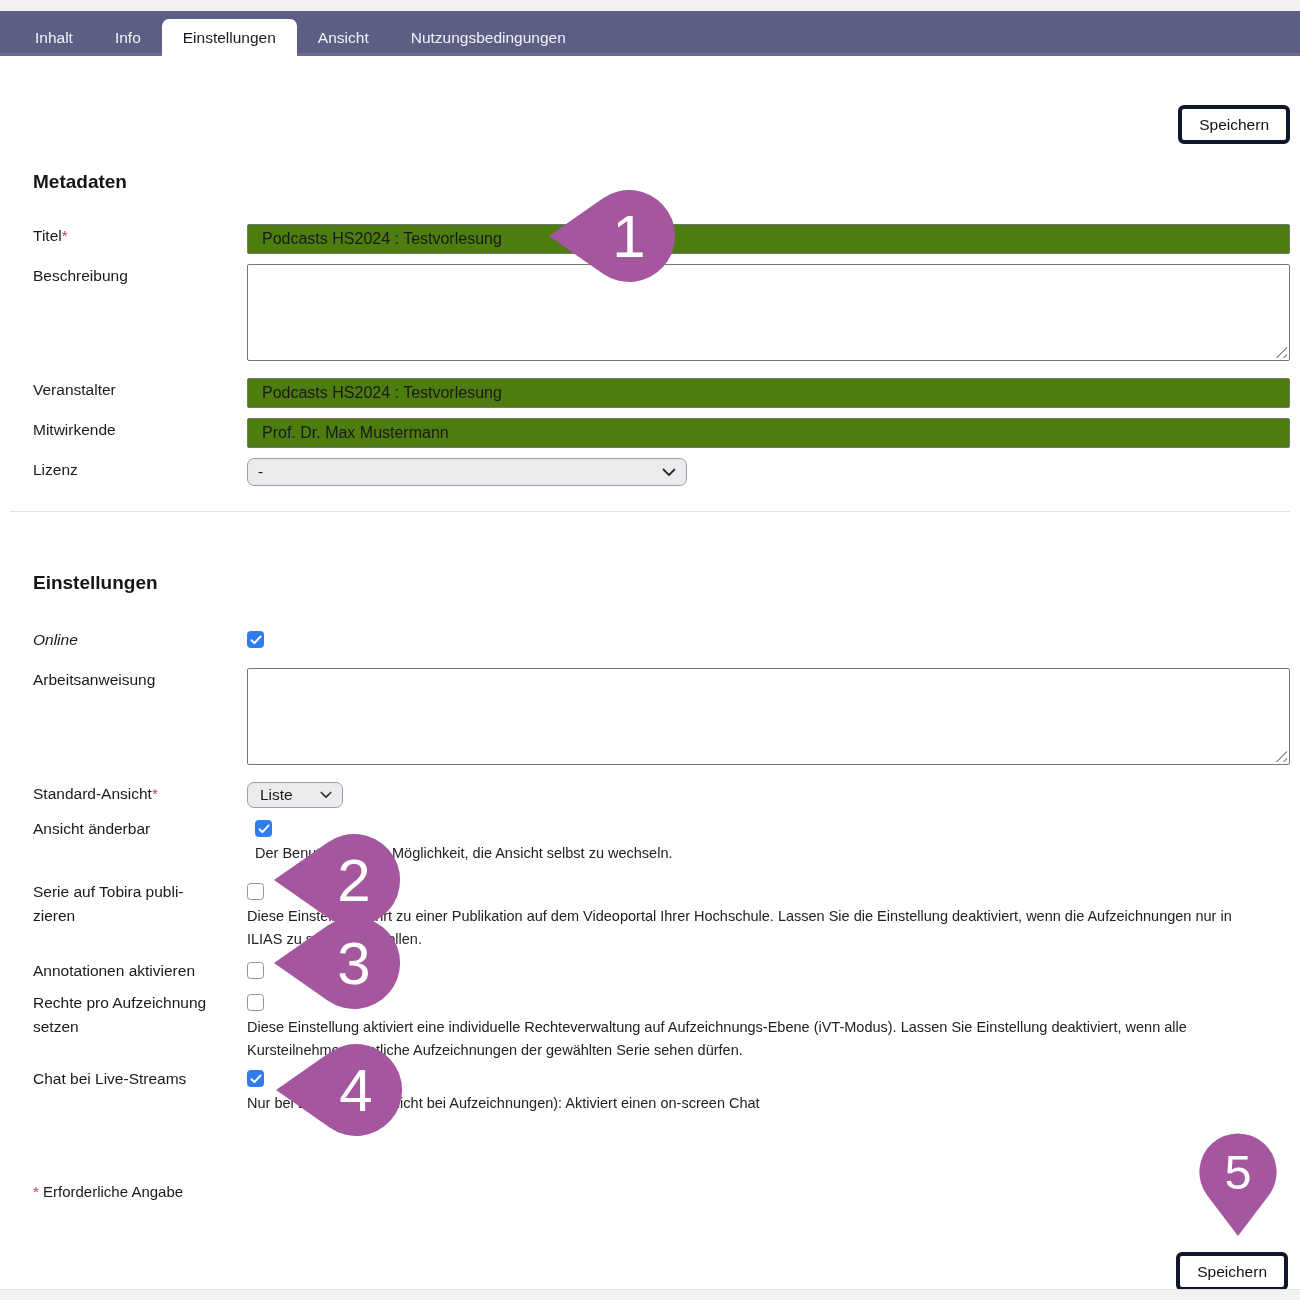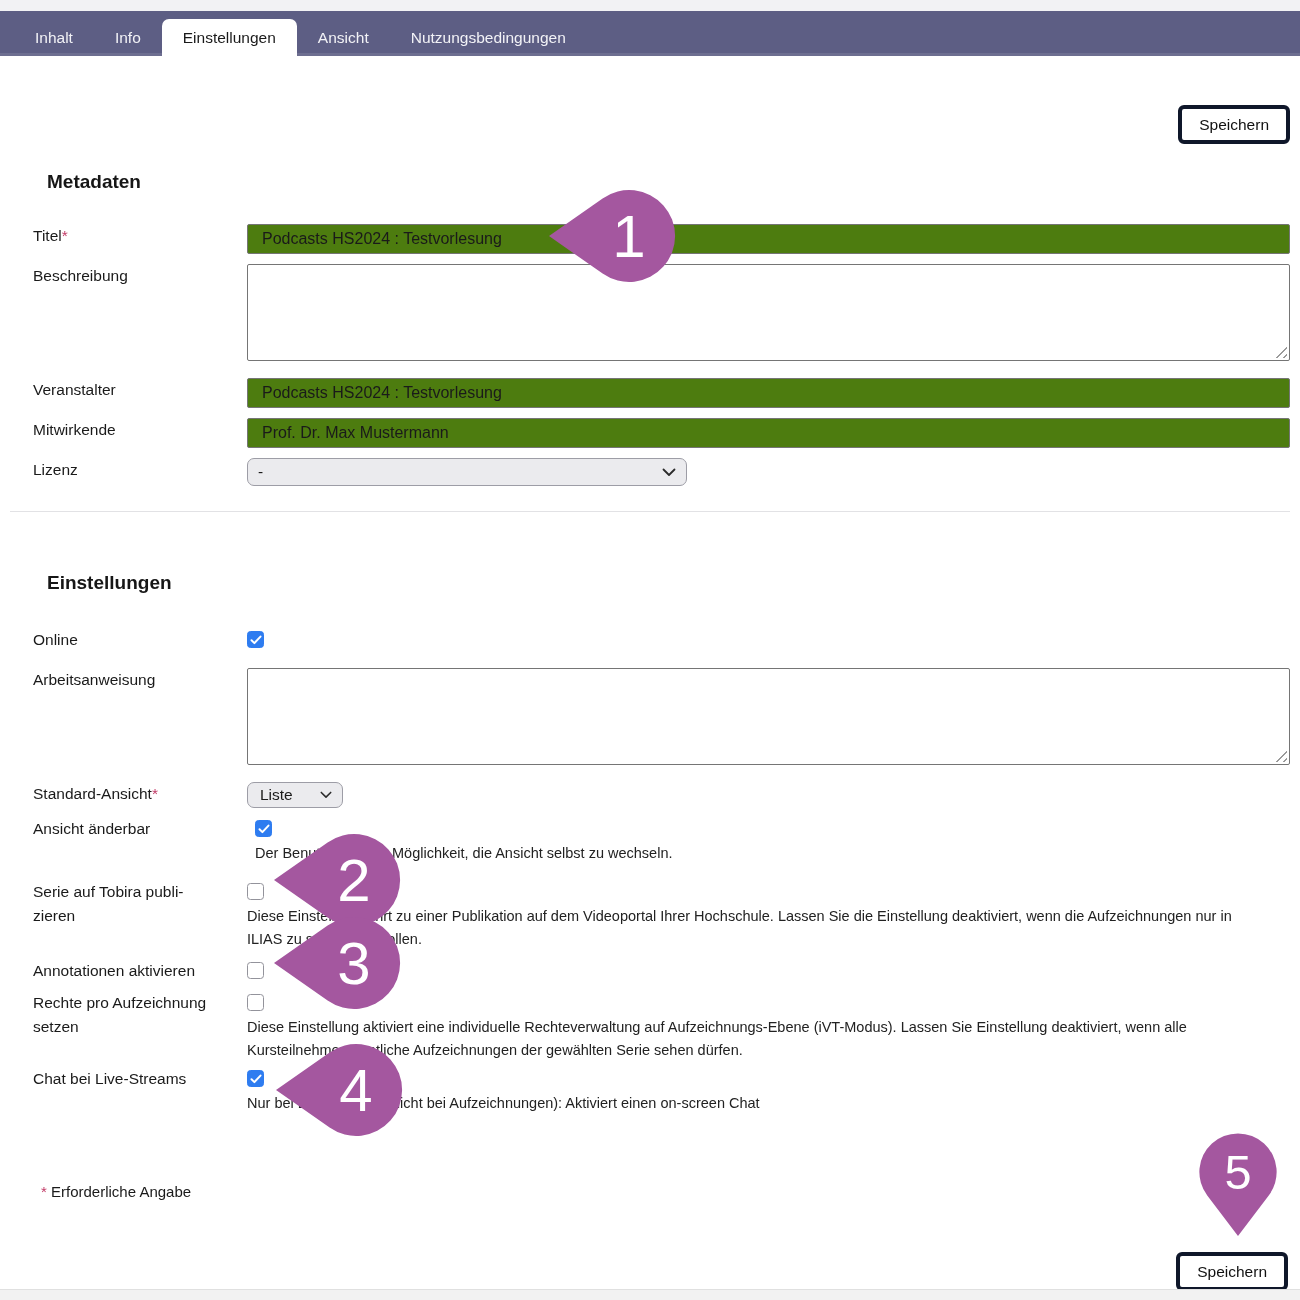--- a/index.html
+++ b/index.html
@@ -13,32 +13,32 @@
   .tab { display:flex; align-items:center; padding:15px 21px; font-size:15.5px; color:#f2f2f6; cursor:pointer; white-space:nowrap;margin-top:8px; }
   .tab.active { background:#fff; color:#1a1a1a; border-radius:7px 7px 0 0; box-shadow:none; }
 
   .content { display:flow-root; padding:0 10px 0 33px; }
 
   .saverow-top { display:flex; justify-content:flex-end; margin-top:49px; }
   .btn { display:inline-block; background:#fff; border:4px solid #0f172a; border-radius:6px;
          padding:5px 17px; font-size:15.5px; color:#111; line-height:21px; cursor:pointer;
          font-family:"Liberation Sans", sans-serif; }
 
-  h2.section { font-size:19px; line-height:22px; font-weight:700; color:#161616;margin-left:14px; }
+  h2.section { font-size:19px; line-height:22px; font-weight:700; color:#161616; }
   .h-meta { margin-top:27px; }
   .h-settings { margin-top:60px; }
 
   .row { display:flex; align-items:flex-start; }
   .row .lbl { width:185px; margin-right:29px; font-size:15.5px; line-height:24px; flex:none;
               hyphens:manual; overflow-wrap:break-word; }
   .row .ctl { flex:1 1 auto; min-width:0; }
   .req { color:#c23a66; }
 
   .mt31{margin-top:31px;} .mt10{margin-top:10px;} .mt17{margin-top:17px;justify-content:space-between;} .mt25{margin-top:25px;}
-  .mt37{margin-top:37px;} .mt16{margin-top:16px;} .mt12{margin-top:12px;gap:8px;} .mt18{margin-top:18px;}
+  .mt37{margin-top:37px;font-style:italic;} .mt16{margin-top:16px;} .mt12{margin-top:12px;gap:8px;} .mt18{margin-top:18px;}
   .mt11{margin-top:11px;} .mt8{margin-top:8px;}
 
   input.text { width:100%; height:30px; border:1px solid #757575; border-radius:2px; background:#4d7c0f;
                font-family:"Liberation Sans", sans-serif; font-size:16px; color:#1a1a1a; padding:0 14px; }
   .textarea { position:relative; width:100%; height:97px; border:1px solid #757575; border-radius:2px; background:#fff; }
   .textarea::after { content:""; position:absolute; right:2px; bottom:2px; width:12px; height:12px;
                background: repeating-linear-gradient(135deg, #9a9a9a 0 1.5px, transparent 1.5px 4.5px);
                clip-path: polygon(100% 0, 100% 100%, 0 100%); }
 
   .select { display:flex; align-items:center; justify-content:space-between; height:28px;
@@ -50,21 +50,21 @@
 
   .divider { height:1px; background:#e2e2e5; margin-left:-23px; }
 
   .checkbox { width:17px; height:17px; border-radius:3.5px; border:1.5px solid #93939b; background:#fff;
               display:flex; align-items:center; justify-content:center; cursor:pointer; }
   .checkbox.checked { background:#2e7cf0; border-color:#2e7cf0; }
 
   .help { font-size:14.5px; line-height:23px; color:#222; margin-top:5px; max-width:1016px; }
   .lbl-check { margin-top:-3px; }
 
-  .footnote { position:absolute; left:41px; top:1183px; font-size:15px; line-height:18px; }
+  .footnote { position:absolute; left:33px; top:1183px; font-size:15px; line-height:18px; }
   .save-bottom { position:absolute; right:12px; top:1252px; }
   .bottom-strip { position:absolute; left:0; right:0; bottom:0; height:11px; background:#f2f2f2; border-top:1px solid #e0e0e0; }
 
   .marker { position:absolute; pointer-events:none; }
   .marker svg { display:block; }
   .marker text { font-family:"Liberation Sans", sans-serif; fill:#fff; }
 </style>
 </head>
 <body>
 

